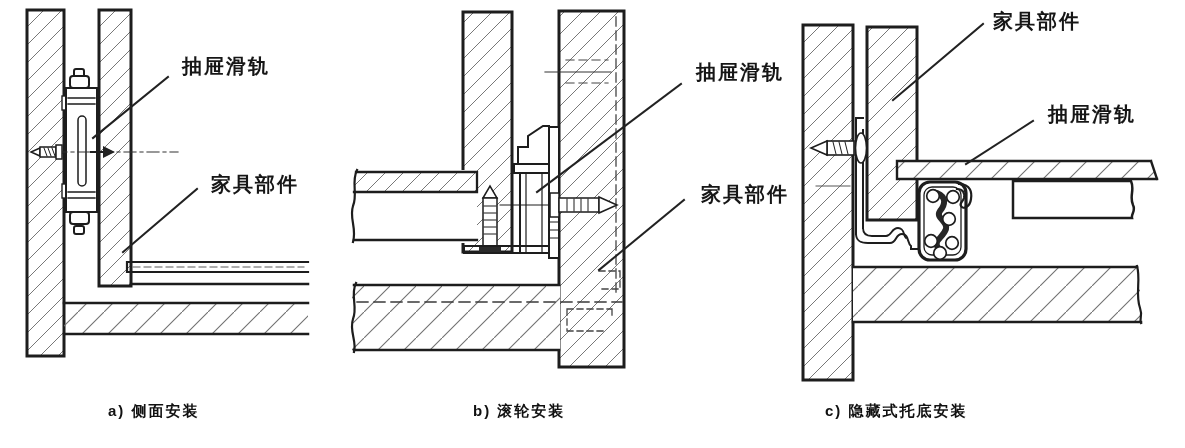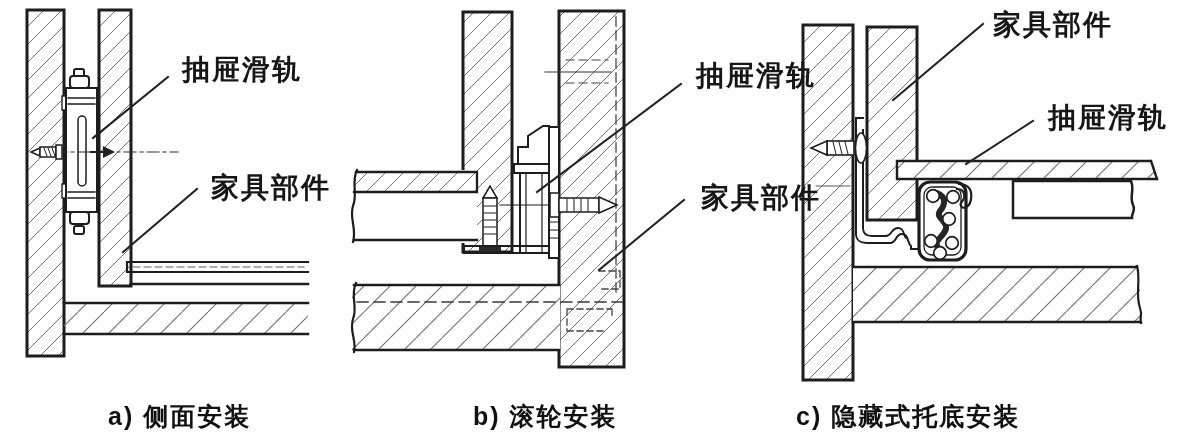--- a/index.html
+++ b/index.html
@@ -6,30 +6,30 @@
   #figure{
     position:relative;
     width:1185px;height:448px;
     background:#ffffff;
     font-family:"Liberation Sans","DejaVu Sans",sans-serif;
     overflow:hidden;
   }
   #figure svg{position:absolute;left:0;top:0;}
   .diagram-label{
     position:absolute;
-    font-size:28px;
+    font-size:20px;
     font-weight:600;
     color:#161616;
     letter-spacing:2px;
     white-space:nowrap;
     line-height:1.1;
   }
   .diagram-caption{
     position:absolute;
-    font-size:25px;
+    font-size:15px;
     font-weight:600;
     color:#111111;
     letter-spacing:2px;
     white-space:nowrap;
     line-height:1.1;
   }
 </style>
 </head>
 <body>
 
@@ -199,14 +199,14 @@
   <div class="diagram-label" style="left:211px;top:173px;">家具部件</div>
 
   <div class="diagram-label" style="left:696px;top:61px;">抽屉滑轨</div>
   <div class="diagram-label" style="left:701px;top:183px;">家具部件</div>
 
   <div class="diagram-label" style="left:993px;top:10px;">家具部件</div>
   <div class="diagram-label" style="left:1048px;top:103px;">抽屉滑轨</div>
 
   <div class="diagram-caption" style="left:108px;top:403px;">a) 侧面安装</div>
   <div class="diagram-caption" style="left:473px;top:403px;">b) 滚轮安装</div>
-  <div class="diagram-caption" style="left:796px;top:403px;">c) 隐藏式托底安装</div>
+  <div class="diagram-caption" style="left:825px;top:403px;">c) 隐藏式托底安装</div>
 </div>
 
 </body></html>

